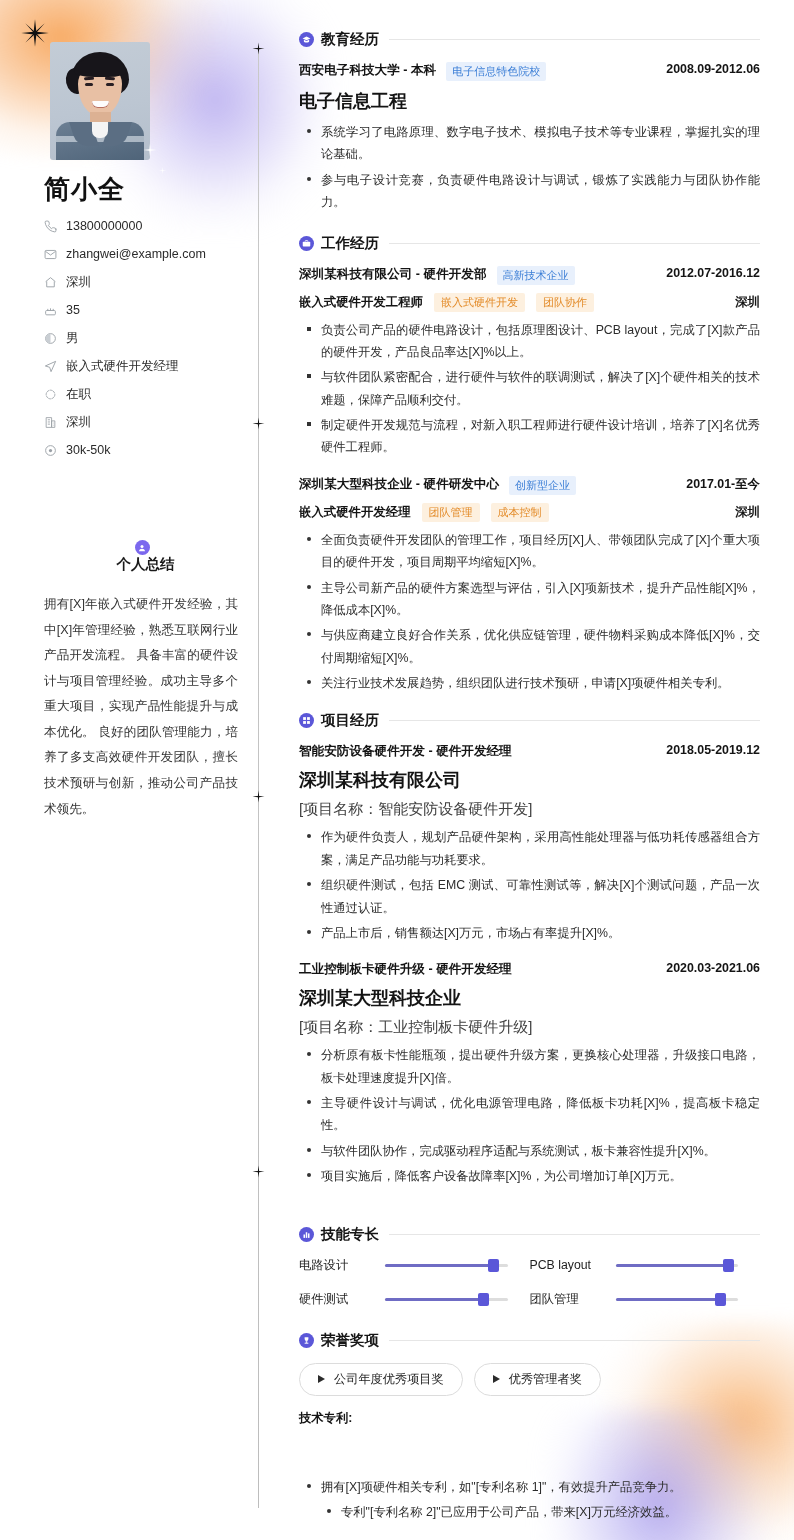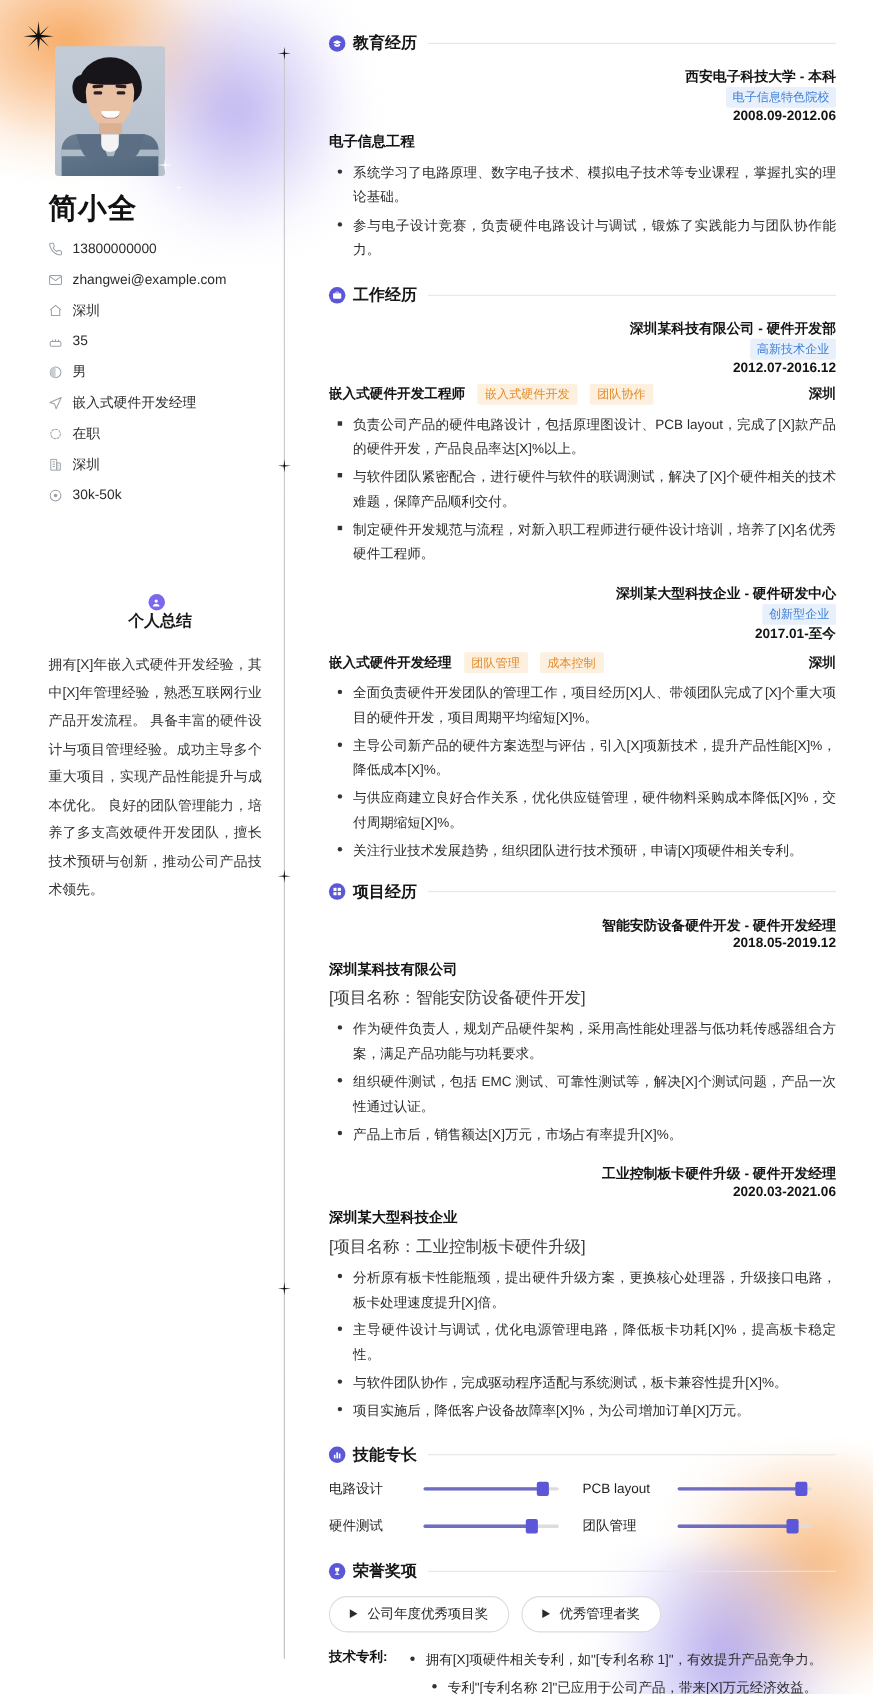--- a/index.html
+++ b/index.html
@@ -105,29 +105,29 @@
   .sec { margin-bottom:6px; }
   .sec-head { display:flex; align-items:center; margin-bottom:13px; }
   .sec-title { font-size:14.5px; font-weight:700; color:#161616; margin-left:7px; white-space:nowrap; }
   .sec-rule { flex:1; height:1px; background:#e6e6e6; margin-left:10px; }
 
   .badge { width:15px; height:15px; border-radius:50%; display:inline-flex;
     align-items:center; justify-content:center; flex:0 0 15px; }
   .badge svg { display:block; }
 
   .entry { margin-bottom:17px; }
-  .row1 { display:flex; align-items:flex-end; margin-bottom:8px;flex-direction:column; }
+  .row1 { display:flex; align-items:flex-start; margin-bottom:8px; }
   .org { font-size:12.6px; font-weight:700; color:#141414; }
   .tag-blue { font-size:11px; color:#3d7fd6; background:#e8f0fc; padding:2px 6px; margin-left:10px; border-radius:2px; white-space:nowrap; }
   .date { margin-left:auto; font-size:12.4px; font-weight:700; color:#141414; white-space:nowrap; }
   .row2 { display:flex; align-items:center; margin-bottom:7px; }
   .role { font-size:12.4px; font-weight:700; color:#141414; }
   .tag-orange { font-size:11px; color:#e38b29; background:#fdf0df; padding:2px 7px; margin-left:11px; border-radius:2px; white-space:nowrap; }
   .loc { margin-left:auto; font-size:12.4px; font-weight:700; color:#141414; }
-  .major { font-size:13px; font-weight:700; color:#141414; margin-bottom:8px; }
+  .major { font-size:18px; font-weight:700; color:#141414; margin-bottom:8px; }
   .projname { font-size:15px; color:#404040; margin-bottom:7px; }
 
   ul.pts { list-style:none; margin:0 0 0 2px; padding:0; }
   ul.pts li { position:relative; padding-left:20px; font-size:12.3px; line-height:1.82;
     color:#2c2c2c; margin-bottom:3px; text-align:justify; }
   ul.pts li:before { content:""; position:absolute; left:6px; top:8px; width:4px; height:4px;
     background:#333; border-radius:50%; }
   ul.pts.sq li:before { border-radius:0; width:4px; height:4px; }
 
   
@@ -142,21 +142,21 @@
   
   .honors { display:flex; gap:11px; margin-top:2px; margin-bottom:6px; }
   .honor {
     display:flex; align-items:center; gap:9px;
     border:1px solid #dcdcdc; border-radius:17px; padding:7px 18px;
     font-size:12.2px; color:#1e1e1e; background:#fff; white-space:nowrap;
   }
   .tri { width:0; height:0; border-left:7px solid #2b2b2b; border-top:4.5px solid transparent; border-bottom:4.5px solid transparent; }
 
   
-  .other-row { display:flex; }
+  .other-row { display:flex;flex-direction:column; }
   .other-label { font-size:12.3px; font-weight:700; color:#141414; width:66px; flex:0 0 66px; }
   .other-body { flex:1; }
   .other-body ul.pts li { font-size:12.3px; }
   .indent { margin-left:20px; }
 </style>
 </head>
 <body>
 
 <div class="page">
 
@@ -439,21 +439,21 @@
           <div class="projname">[项目名称：工业控制板卡硬件升级]</div>
           <ul class="pts">
             <li>分析原有板卡性能瓶颈，提出硬件升级方案，更换核心处理器，升级接口电路，板卡处理速度提升[X]倍。</li>
             <li>主导硬件设计与调试，优化电源管理电路，降低板卡功耗[X]%，提高板卡稳定性。</li>
             <li>与软件团队协作，完成驱动程序适配与系统测试，板卡兼容性提升[X]%。</li>
             <li>项目实施后，降低客户设备故障率[X]%，为公司增加订单[X]万元。</li>
           </ul>
         </div>
       </div>
 
-      <div class="sec" style="margin-top:19px;">
+      <div class="sec" style="margin-top:37px;">
         <div class="sec-head">
           <span class="badge" style="background:#5b57d8;">
             <svg width="9" height="9" viewBox="0 0 24 24" fill="#fff">
                 <rect x="4" y="12" width="4" height="9"></rect>
                 <rect x="10" y="6" width="4" height="15"></rect>
                 <rect x="16" y="9" width="4" height="12"></rect>
               </svg>
           </span>
           <span class="sec-title">技能专长</span>
           <span class="sec-rule"></span>

